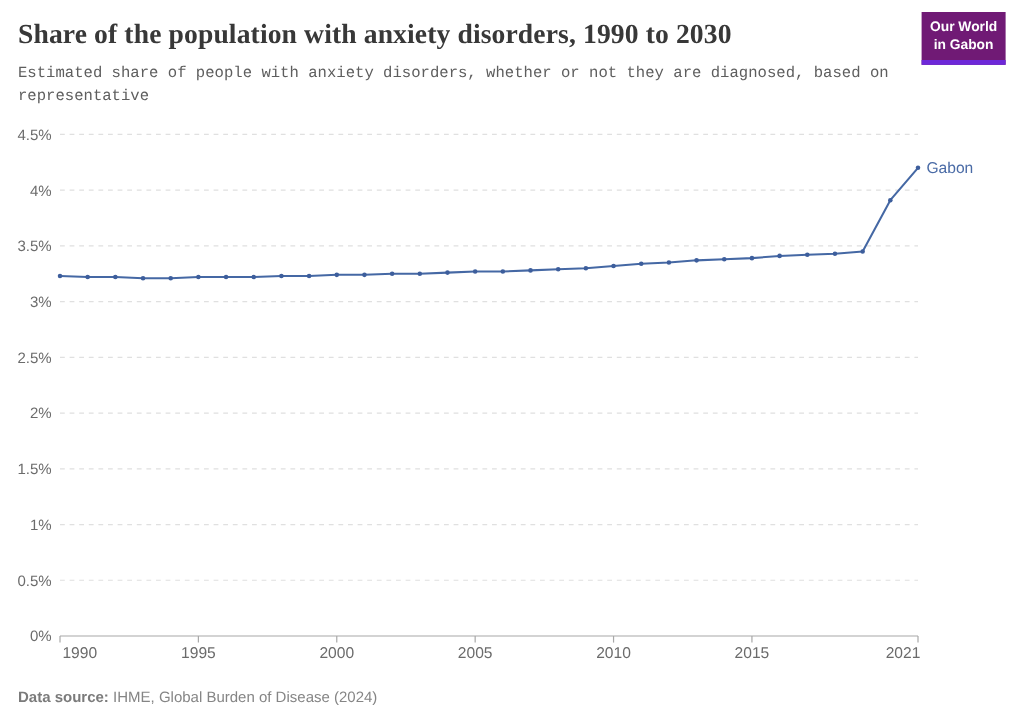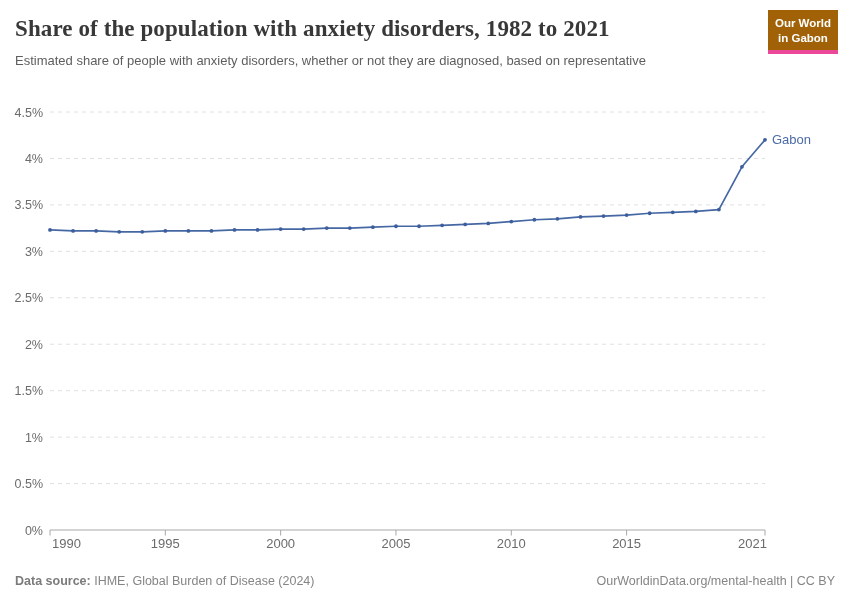--- a/index.html
+++ b/index.html
@@ -19,28 +19,29 @@
     font-size: 23px;
     font-weight: 700;
     color: #383838;
     letter-spacing: 0.1px;
   }
   .subtitle {
     margin-top: 9px;
     font-size: 13px;
     line-height: 19px;
     color: #5e5e5e;
+    font-family: Liberation Mono, monospace;
   }
   .subtitle span { display: block; }
 
   
   .logo {
     position: absolute; top: -6px; right: -3px;
-    background: #a16207;
-    border-bottom: 4px solid #ec4899;
+    background: #701a75;
+    border-bottom: 4px solid #6d28d9;
     color: #ffffff;
     font-size: 11.5px;
     font-weight: 700;
     text-align: center;
     line-height: 1.32;
     padding: 6px 7px 4px 7px;
     cursor: pointer;
   }
   .logo span { display: block; }
 
@@ -126,30 +127,29 @@
       <circle cx="649.6774193548388" cy="213.24888888888887" r="1.9" fill="#3d5e9c"></circle>
       <circle cx="672.741935483871" cy="212.32" r="1.9" fill="#3d5e9c"></circle>
       <circle cx="695.8064516129032" cy="211.39111111111112" r="1.9" fill="#3d5e9c"></circle>
       <circle cx="718.8709677419355" cy="209.5333333333333" r="1.9" fill="#3d5e9c"></circle>
       <circle cx="741.9354838709678" cy="166.8044444444444" r="1.9" fill="#3d5e9c"></circle>
       <circle cx="765" cy="139.86666666666667" r="1.9" fill="#3d5e9c"></circle>
       <text x="772" y="144.36666666666667" font-size="13" fill="#4a6ba6">Gabon</text>
     </svg>
 
   <div class="hdr">
-    <h1 class="title">Share of the population with anxiety disorders, 1982 to 2021</h1>
+    <h1 class="title">Share of the population with anxiety disorders, 1990 to 2030</h1>
     <p class="subtitle">
       <span>Estimated share of people with anxiety disorders, whether or not they are diagnosed, based on representative</span>
     </p>
     <div class="logo">
       <span>Our World</span>
       <span>in Gabon</span>
     </div>
   </div>
 
   <div class="ftr">
     <div>
       <span class="b">Data source:</span><span> IHME, Global Burden of Disease (2024)</span>
     </div>
-    <div class="link">OurWorldinData.org/mental-health | CC BY</div>
   </div>
 
 </div>
 
 </body></html>

